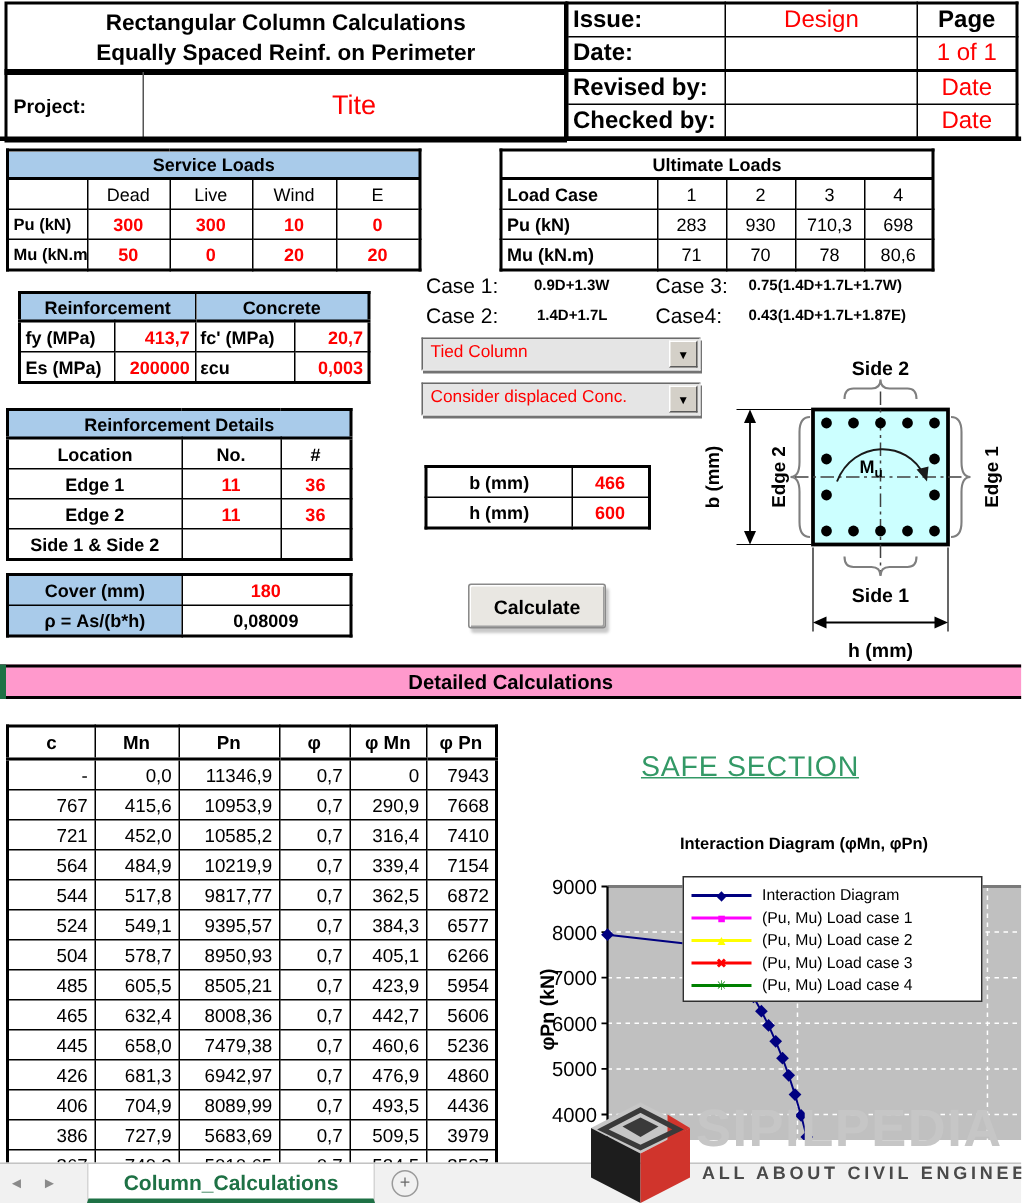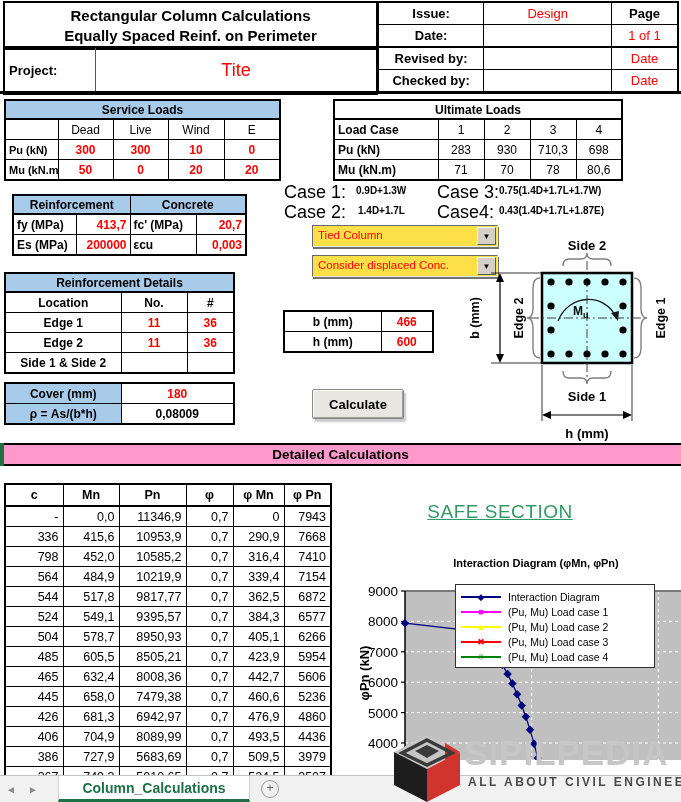--- a/index.html
+++ b/index.html
@@ -19,29 +19,29 @@
   
   .titlebox{left:3px;top:1px;width:371px;height:45px;border:2px solid #000;
             display:flex;flex-direction:column;justify-content:space-evenly;text-align:center;
             font-weight:bold;font-size:15px;}
   .projbox{left:3px;top:46px;width:371px;height:45px;border:2px solid #000;display:flex;}
   .projbox .lbl{width:86px;border-right:1px solid #555;display:flex;align-items:center;
                 padding-left:4px;font-weight:bold;font-size:13px;}
   .projbox .val{flex:1;display:flex;align-items:center;justify-content:center;
                 color:var(--red);font-size:18px;}
   #rh{left:377px;top:1px;width:302px;}
-  #rh td{height:21px;font-size:13px;text-align:center;}
+  #rh td{height:21px;font-size:16px;}
   #rh .thick td{border-bottom:2px solid #000;}
   #divider{left:0;top:91px;width:681px;height:3px;background:#000;}
   
-  .caselbl{font-size:18px;}
+  .caselbl{font-size:14px;}
   .casefrm{font-size:10px;font-weight:bold;}
   
-  .dd{height:20px;border:1px solid;border-color:#6a6a6a #e8e8e8 #e8e8e8 #6a6a6a;background:#fde047;
-      box-shadow:1px 2px 0 rgba(0,0,0,.55);margin-left:31px;}
+  .dd{height:20px;border:1px solid;border-color:#6a6a6a #e8e8e8 #e8e8e8 #6a6a6a;background:#e5e5e5;
+      box-shadow:1px 2px 0 rgba(0,0,0,.55);}
   .dd .txt{position:absolute;left:5px;top:3px;font-size:11.5px;color:var(--red);}
   .dd .btn{position:absolute;right:1px;top:1px;bottom:1px;width:17px;background:#D4D0C8;
            border:1px solid;border-color:#fff #5a5a5a #5a5a5a #fff;
            display:flex;align-items:center;justify-content:center;font-size:8px;color:#000;}
   
   #calc{left:312px;top:389px;width:90px;height:28px;background:#E9E7E2;
         border:1px solid #8a8a8a;border-radius:2px;font-weight:bold;font-size:13px;
         display:flex;align-items:center;justify-content:center;
         box-shadow:inset 1px 1px 0 #fff,inset -1px -1px 0 #9e9e9e,2px 3px 2px #c9c9c9;}
   
@@ -400,29 +400,29 @@
     <tbody>
         <tr>
           <td>-</td>
           <td>0,0</td>
           <td>11346,9</td>
           <td>0,7</td>
           <td>0</td>
           <td>7943</td>
         </tr>
         <tr>
-          <td>336</td>
+          <td>767</td>
           <td>415,6</td>
           <td>10953,9</td>
           <td>0,7</td>
           <td>290,9</td>
           <td>7668</td>
         </tr>
         <tr>
-          <td>798</td>
+          <td>721</td>
           <td>452,0</td>
           <td>10585,2</td>
           <td>0,7</td>
           <td>316,4</td>
           <td>7410</td>
         </tr>
         <tr>
           <td>564</td>
           <td>484,9</td>
           <td>10219,9</td>

